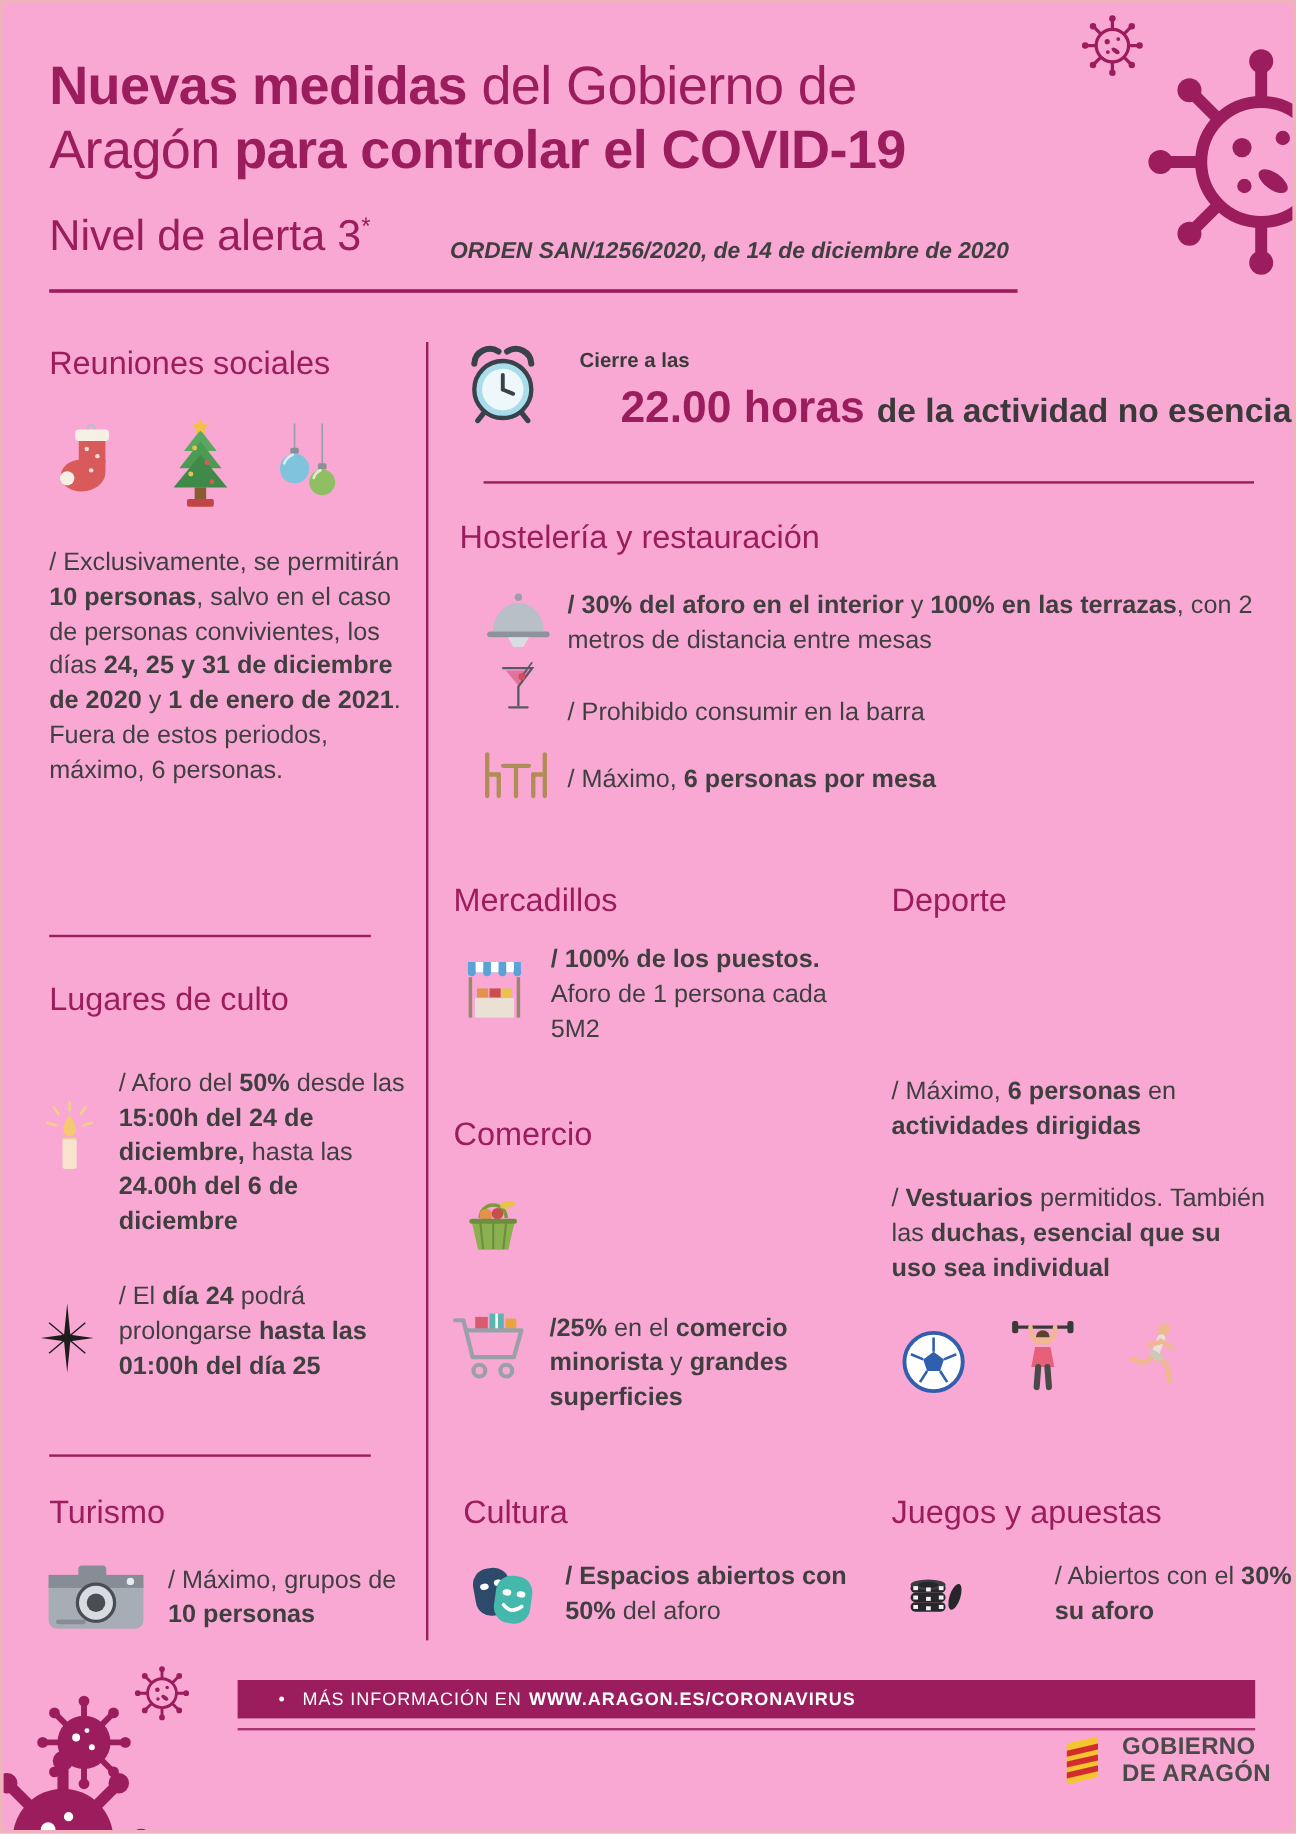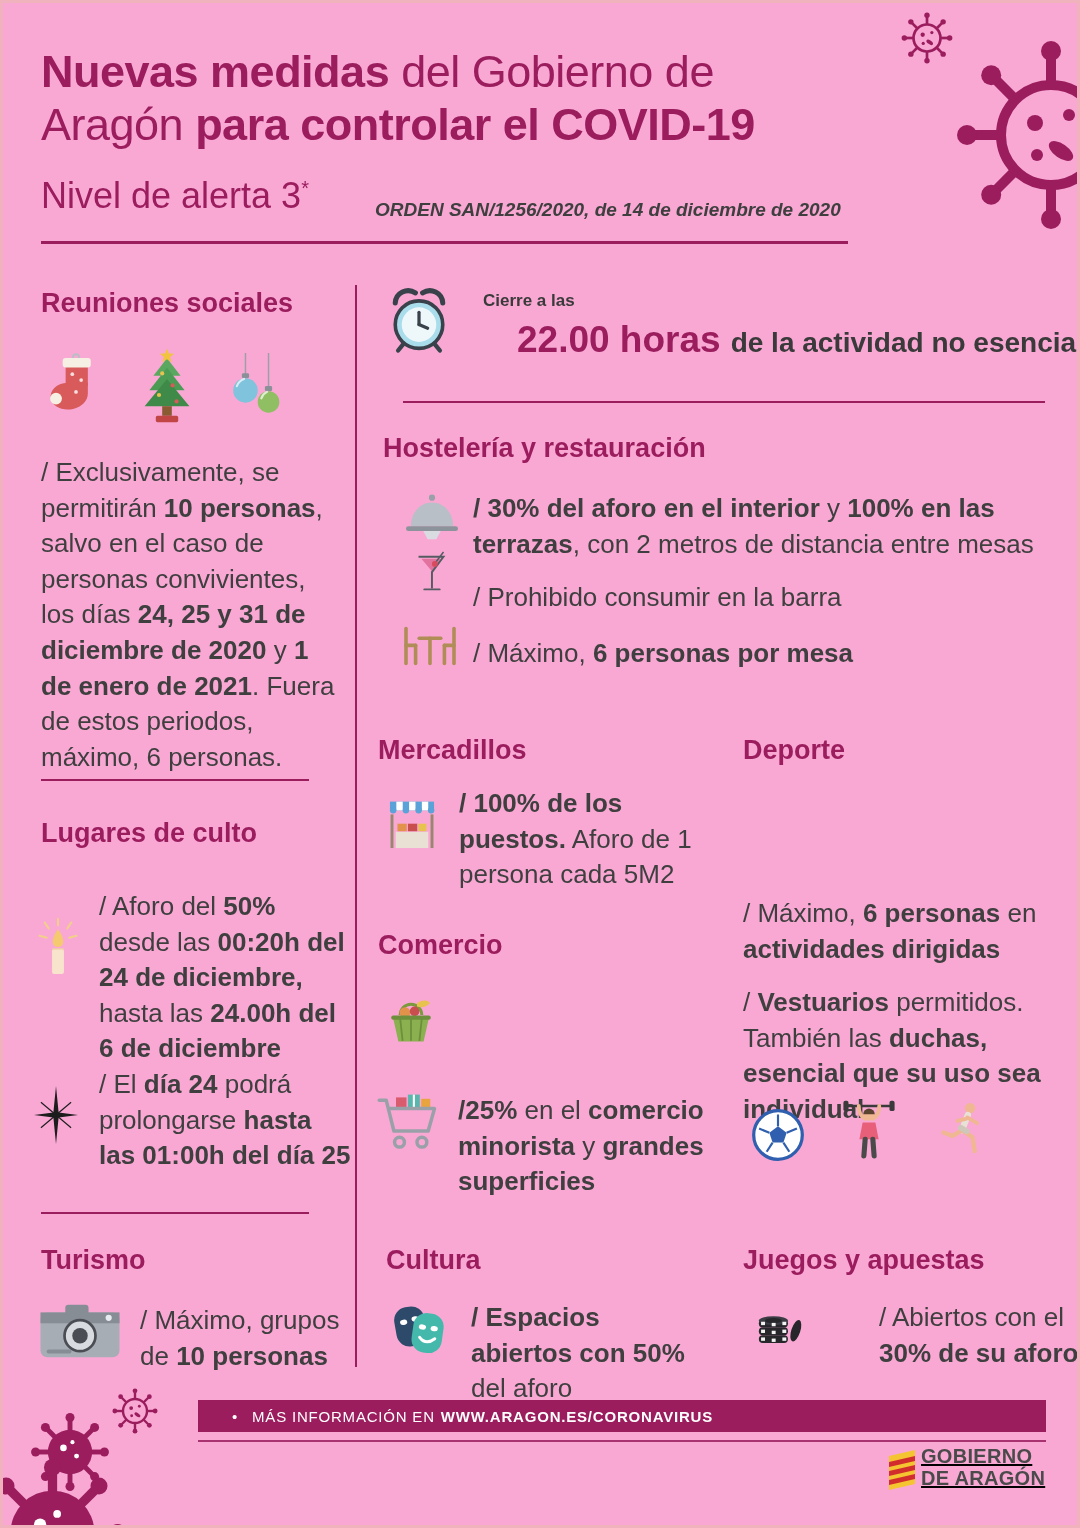--- a/index.html
+++ b/index.html
@@ -8,33 +8,33 @@
   .page { position:relative; width:1080px; height:1528px; background:#f9a8d4;
           border:3px solid #f0b3bd; overflow:hidden; }
   .abs { position:absolute; }
   .title { font-size:45px; line-height:1.18; color:var(--accent); letter-spacing:-0.5px; }
   .title b { font-weight:bold; }
   .alert { font-size:36px; color:var(--accent); }
   .alert sup { font-size:20px; }
   .order { font-size:19px; font-style:italic; font-weight:bold; color:var(--ink); }
   .rule { background:var(--accent); height:2px; }
   .vrule { width:2px; background:var(--accent); }
-  .sec { font-size:27px; font-weight:bold; color:var(--accent); }
-  .body { font-size:26px; line-height:1.37; color:var(--ink); }
+  .sec { font-size:27px; font-weight:normal; color:var(--accent); }
+  .body { font-size:21px; line-height:1.37; color:var(--ink); }
   .body b { font-weight:bold; }
   .closing-label { font-size:17px; font-weight:bold; color:#3a3a3a; }
   .closing-line { display:flex; align-items:baseline; gap:10px; white-space:nowrap; }
   .closing-time { font-size:37px; font-weight:bold; color:var(--accent);margin-left:34px; }
   .closing-suffix { font-size:28px; font-weight:bold; color:#3a3a3a; }
   .icons-row { display:flex; align-items:flex-end; gap:14px; }
   .footer-bar { background:var(--accent); color:#fff; font-size:15px; display:flex;
                 align-items:center; letter-spacing:0.8px; padding-left:34px; }
   .f-prefix { margin:0 6px 0 14px; }
   .f-url { font-weight:bold; }
-  .logo { display:flex; align-items:flex-end; gap:4px;text-decoration:underline; }
+  .logo { display:flex; align-items:center; gap:18px; }
   .logo-text { font-size:20px; font-weight:bold; color:#4a4a4a; line-height:1.12; letter-spacing:0.3px; }
 </style>
 </head>
 <body>
 
 <div class="page">
 
   <svg width="0" height="0" style="position:absolute" aria-hidden="true">
       <defs>
     <symbol id="sym-virus-o" viewBox="0 0 100 100">
@@ -155,21 +155,21 @@
       <line x1="50" y1="4" x2="50" y2="14"></line>
         <line x1="30" y1="10" x2="36" y2="19"></line>
       <line x1="70" y1="10" x2="64" y2="19"></line>
         <line x1="22" y1="30" x2="33" y2="33"></line>
       <line x1="78" y1="30" x2="67" y2="33"></line>
     </g>
     <path d="M50 20 C56 28 58 34 58 39 a8 8 0 0 1 -16 0 C42 34 44 28 50 20 Z" fill="#f4cf5e"></path>
     <rect x="41" y="50" width="18" height="38" rx="3" fill="#f8eecb"></rect>
     <path d="M41 50 h18" stroke="#eeda9a" stroke-width="2"></path>
   </svg>
-  <p class="abs body" style="left:96px;top:886px;width:252px"><span>/ Aforo del </span><b>50%</b><span>  desde las </span><b>00:20h del 24 de diciembre,</b><span> hasta las </span><b>24.00h del 6 de diciembre</b></p>
+  <p class="abs body" style="left:96px;top:886px;width:252px"><span>/ Aforo del </span><b>50%</b><span>  desde las </span><b>15:00h del 24 de diciembre,</b><span> hasta las </span><b>24.00h del 6 de diciembre</b></p>
   <svg class="abs" style="left:24px;top:1072px" viewBox="0 0 100 100" width="58" height="80">
     <path d="M50 0 L54.5 45.5 L88 50 L54.5 54.5 L50 100 L45.5 54.5 L12 50 L45.5 45.5 Z" fill="#1d1d1d"></path>
     <line x1="24" y1="28" x2="76" y2="72" stroke="#1d1d1d" stroke-width="2"></line>
     <line x1="76" y1="28" x2="24" y2="72" stroke="#1d1d1d" stroke-width="2"></line>
   </svg>
   <p class="abs body" style="left:96px;top:1064px;width:252px"><span>/ El </span><b>día 24</b><span> podrá prolongarse </span><b>hasta las 01:00h del día 25</b></p>
   <div class="abs rule" style="left:38px;top:1209px;width:268px"></div>
 
   <h2 class="abs sec" style="left:38px;top:1242px">Turismo</h2>
   <svg class="abs" style="left:34px;top:1297px" viewBox="0 0 110 80" width="86" height="62">

